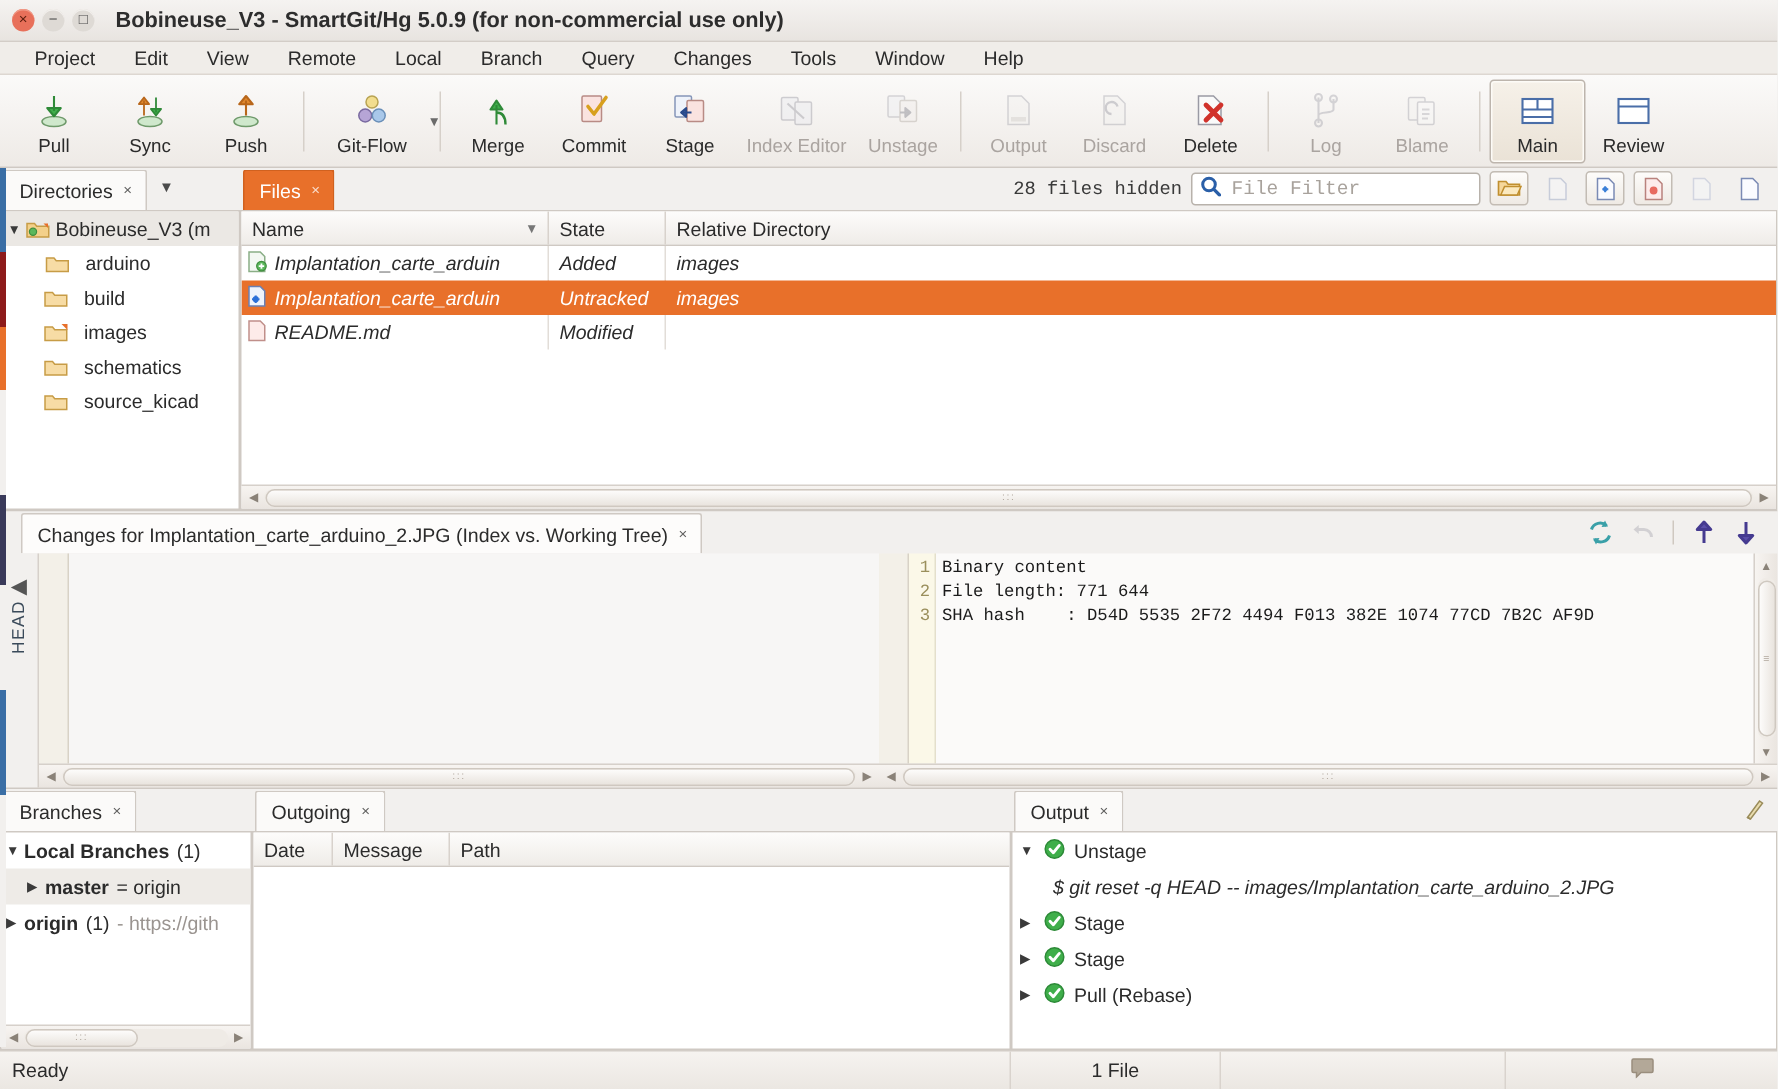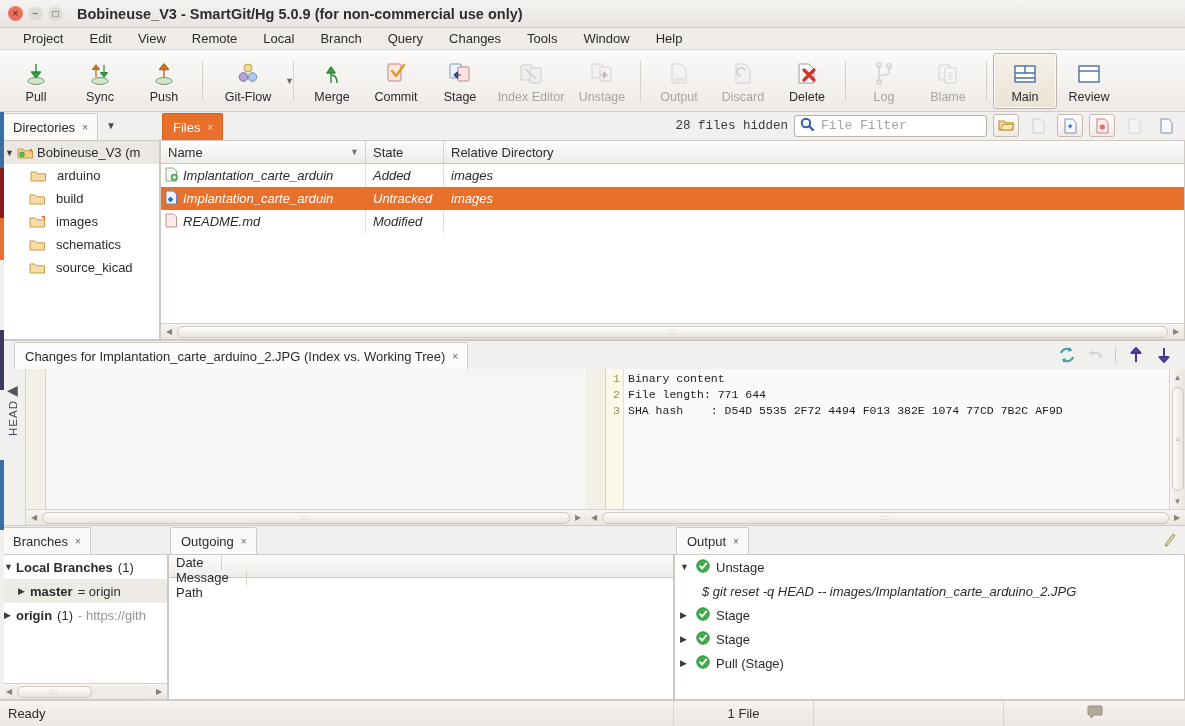--- a/index.html
+++ b/index.html
@@ -165,21 +165,21 @@
   .outgoingpane { flex: 0 0 506px; }
   .outputpane { flex: 1; }
 
   .brow { display: flex; align-items: center; height: 24px; padding-left: 3px; font-size: 13px; white-space: nowrap; }
   .brow.sel2 { background: #eeebe7; }
   .brow .tw { width: 12px; font-size: 9px; color: #3a3a3a; }
   .bold { font-weight: bold; }
   .muted { color: #9a9490; }
   .indent { padding-left: 17px; }
 
-  .ocol { display: flex; height: 23px; background: linear-gradient(#fdfcfb,#efece8); border-bottom: 1px solid #cfc9c3; flex-direction: column; }
+  .ocol { display: flex; height: 23px; background: linear-gradient(#fdfcfb,#efece8); border-bottom: 1px solid #cfc9c3; }
   .ocol div { display: flex; align-items: center; padding: 0 7px; font-size: 13px; border-right: 1px solid #d8d2cc; }
   .o-date { width: 53px; }
   .o-msg { width: 78px; }
   .o-path { flex: 1; border-right: none !important; }
 
   .outputhdrbar { flex: 1; display: flex; align-items: center; justify-content: flex-end; padding: 0 8px 3px 0; }
   .orow { display: flex; align-items: center; gap: 6px; height: 24px; padding-left: 5px; font-size: 13px; white-space: nowrap; }
   .orow .tw { width: 10px; font-size: 9px; color: #3a3a3a; }
   .ocmd { font-style: italic; font-size: 13px; padding-left: 27px; height: 24px; display: flex; align-items: center; white-space: nowrap; }
 
@@ -813,21 +813,21 @@
           <span>Stage</span>
         </div>
         <div class="orow">
           <span class="tw">▶</span>
           <span>
             <svg width="14" height="14" viewBox="0 0 14 14">
                 <circle cx="7" cy="7" r="6.2" fill="#3fae4a" stroke="#2d8a38" stroke-width="1"></circle>
                 <path d="M4 7.2 L6.2 9.5 L10.2 4.6" fill="none" stroke="#fff" stroke-width="1.9" stroke-linecap="round" stroke-linejoin="round"></path>
               </svg>
           </span>
-          <span>Pull (Stage)</span>
+          <span>Pull (Rebase)</span>
         </div>
       </div>
     </div>
   </div>
 
   <div class="statusbar">
     <div class="sb-ready">Ready</div>
     <div class="sb-cell">1 File</div>
     <div class="sb-cell w2"></div>
     <div class="sb-cell w3">

